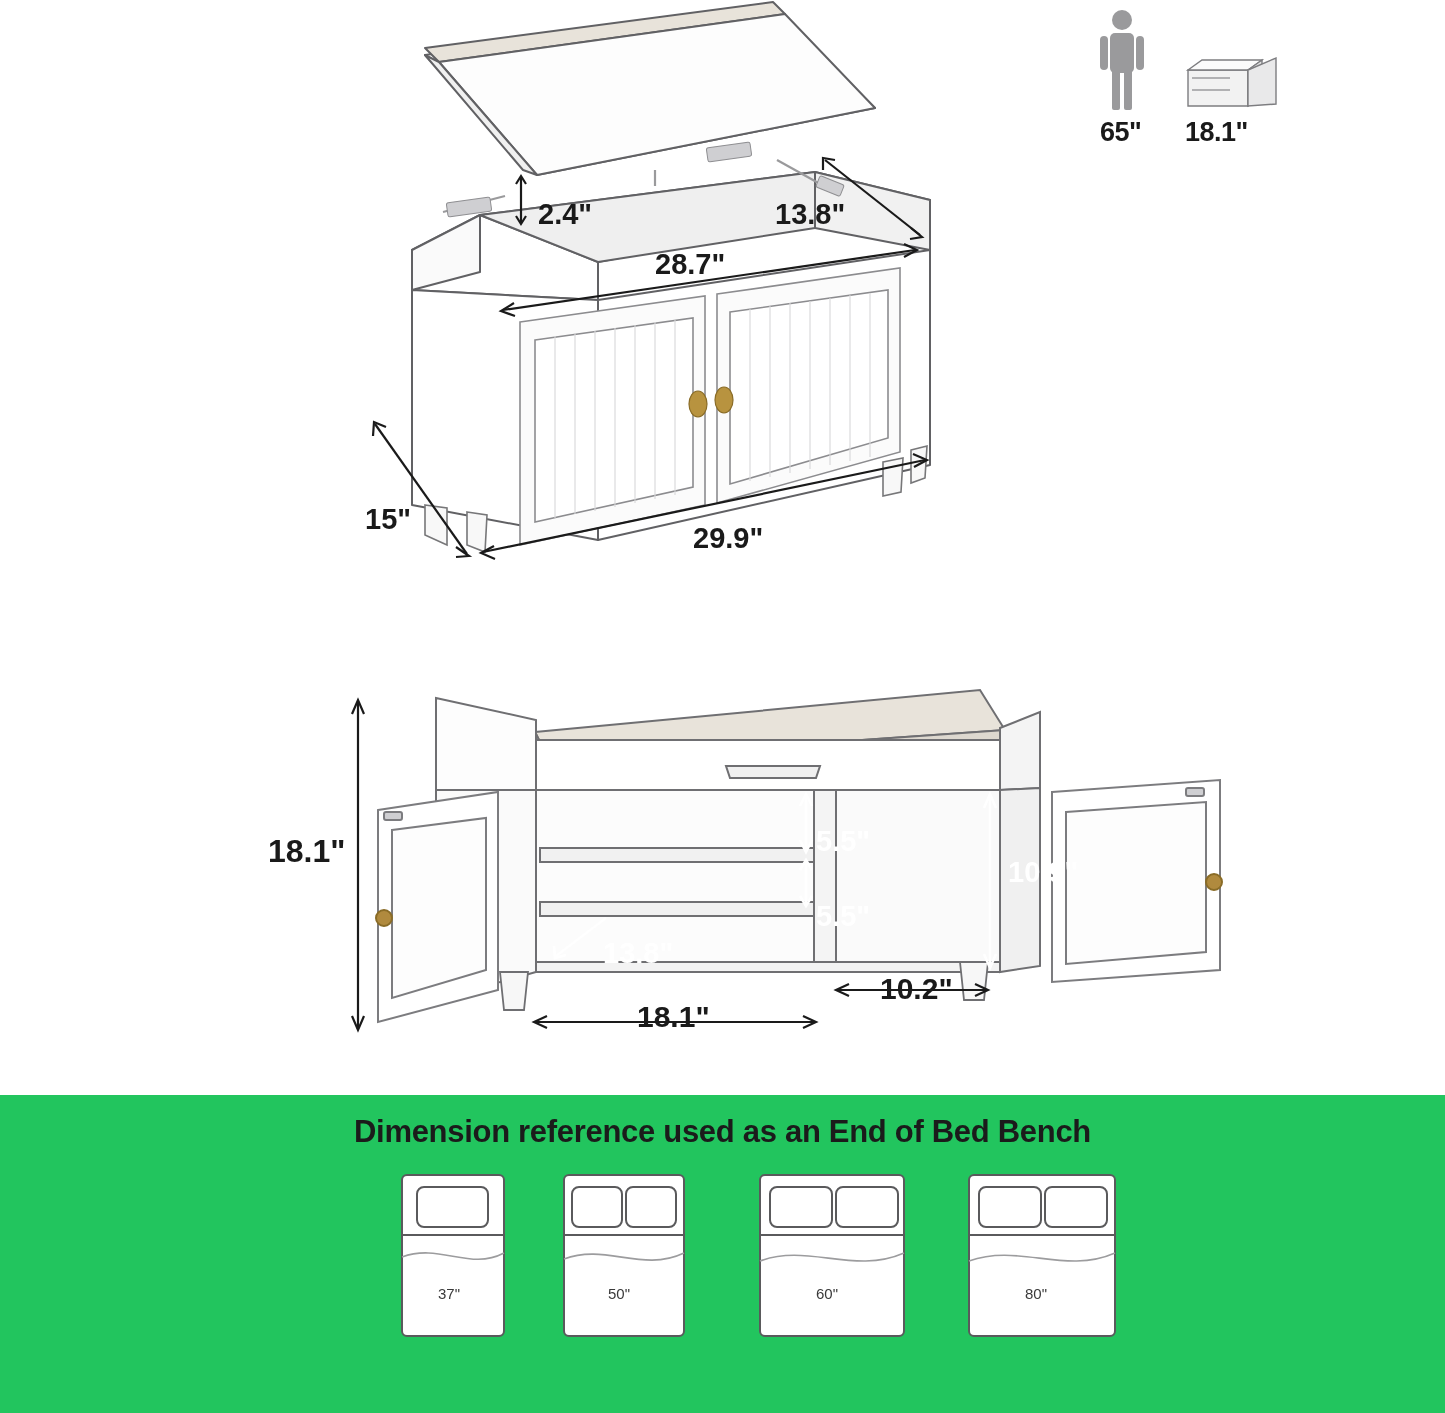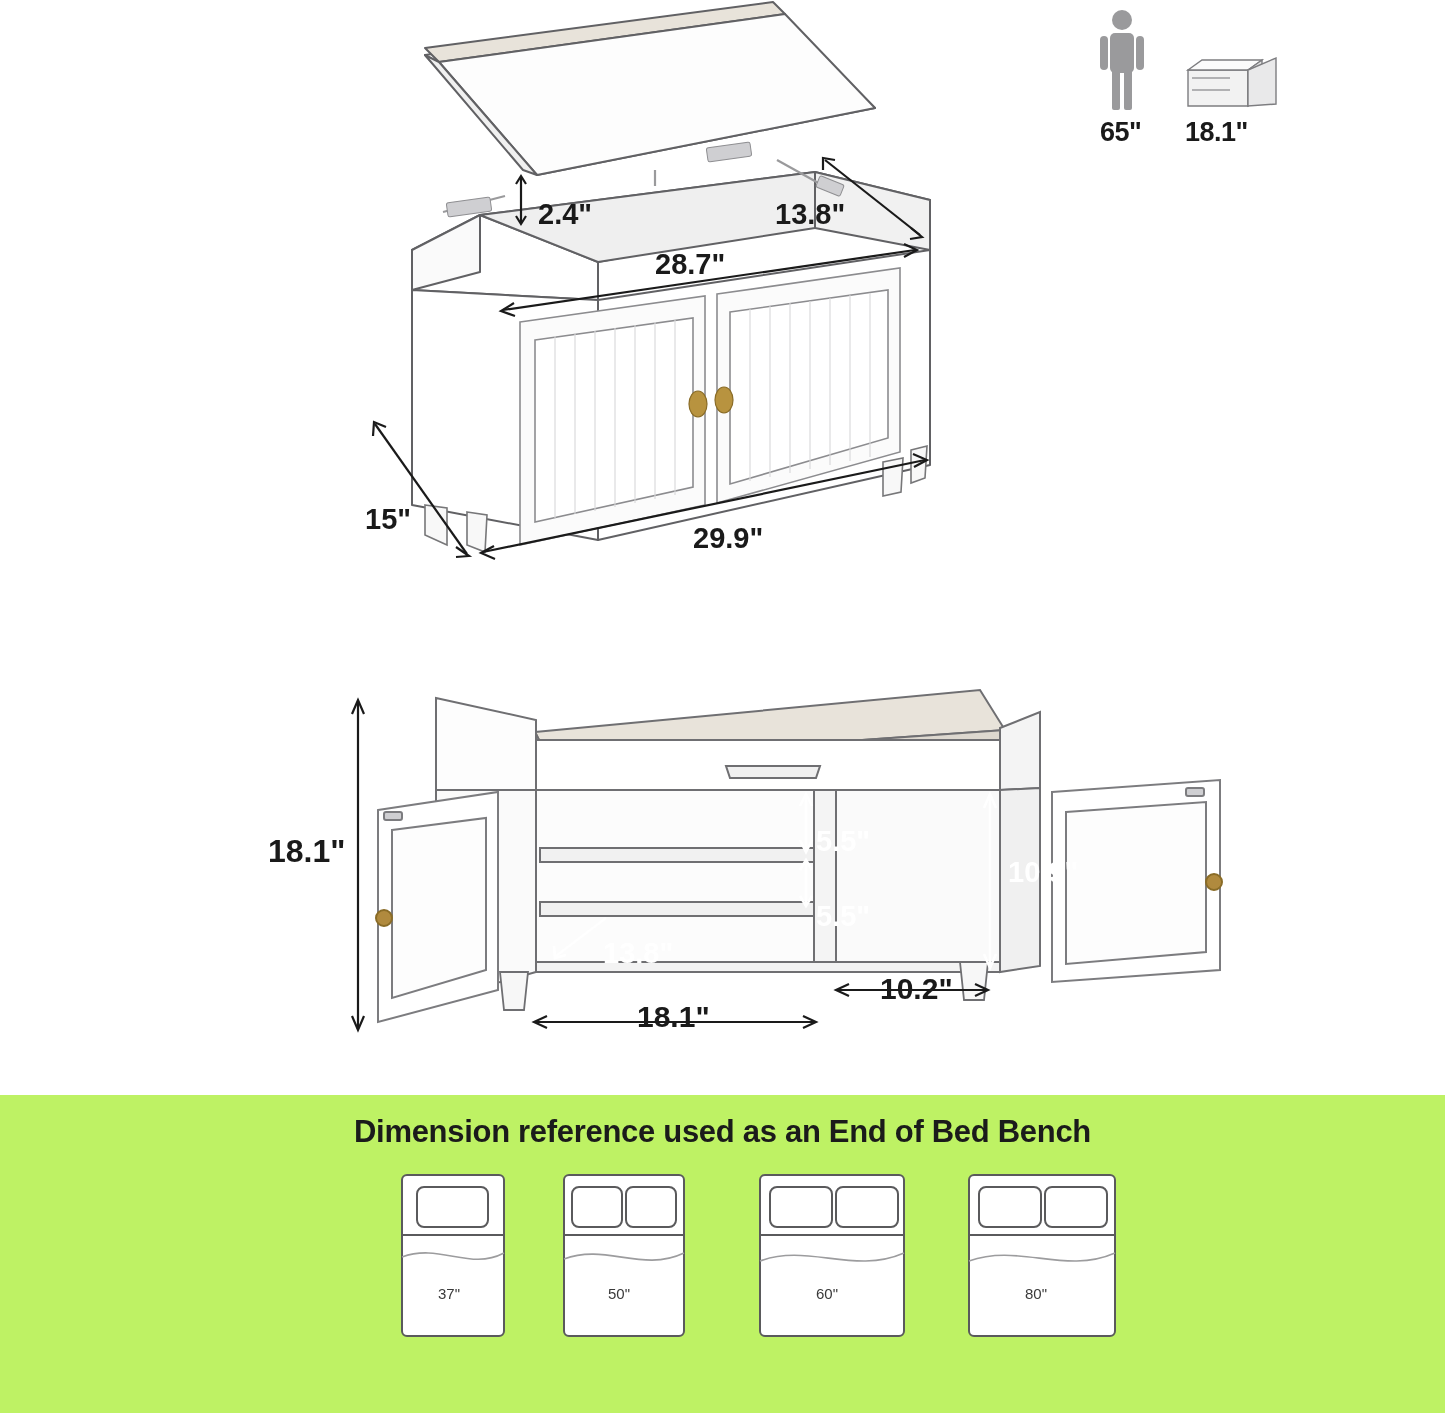--- a/index.html
+++ b/index.html
@@ -37,21 +37,21 @@
     letter-spacing: -0.5px;
   }
 
   
   .banner {
     position: absolute;
     left: 0;
     top: 1095px;
     width: 1445px;
     height: 318px;
-    background: #bef264;
+    background: #22c55e;
   }
   .banner-title {
     position: absolute;
     top: 19px;
     left: 0;
     width: 100%;
     text-align: center;
     font-size: 31px;
     font-weight: bold;
     color: #1b1b1b;

